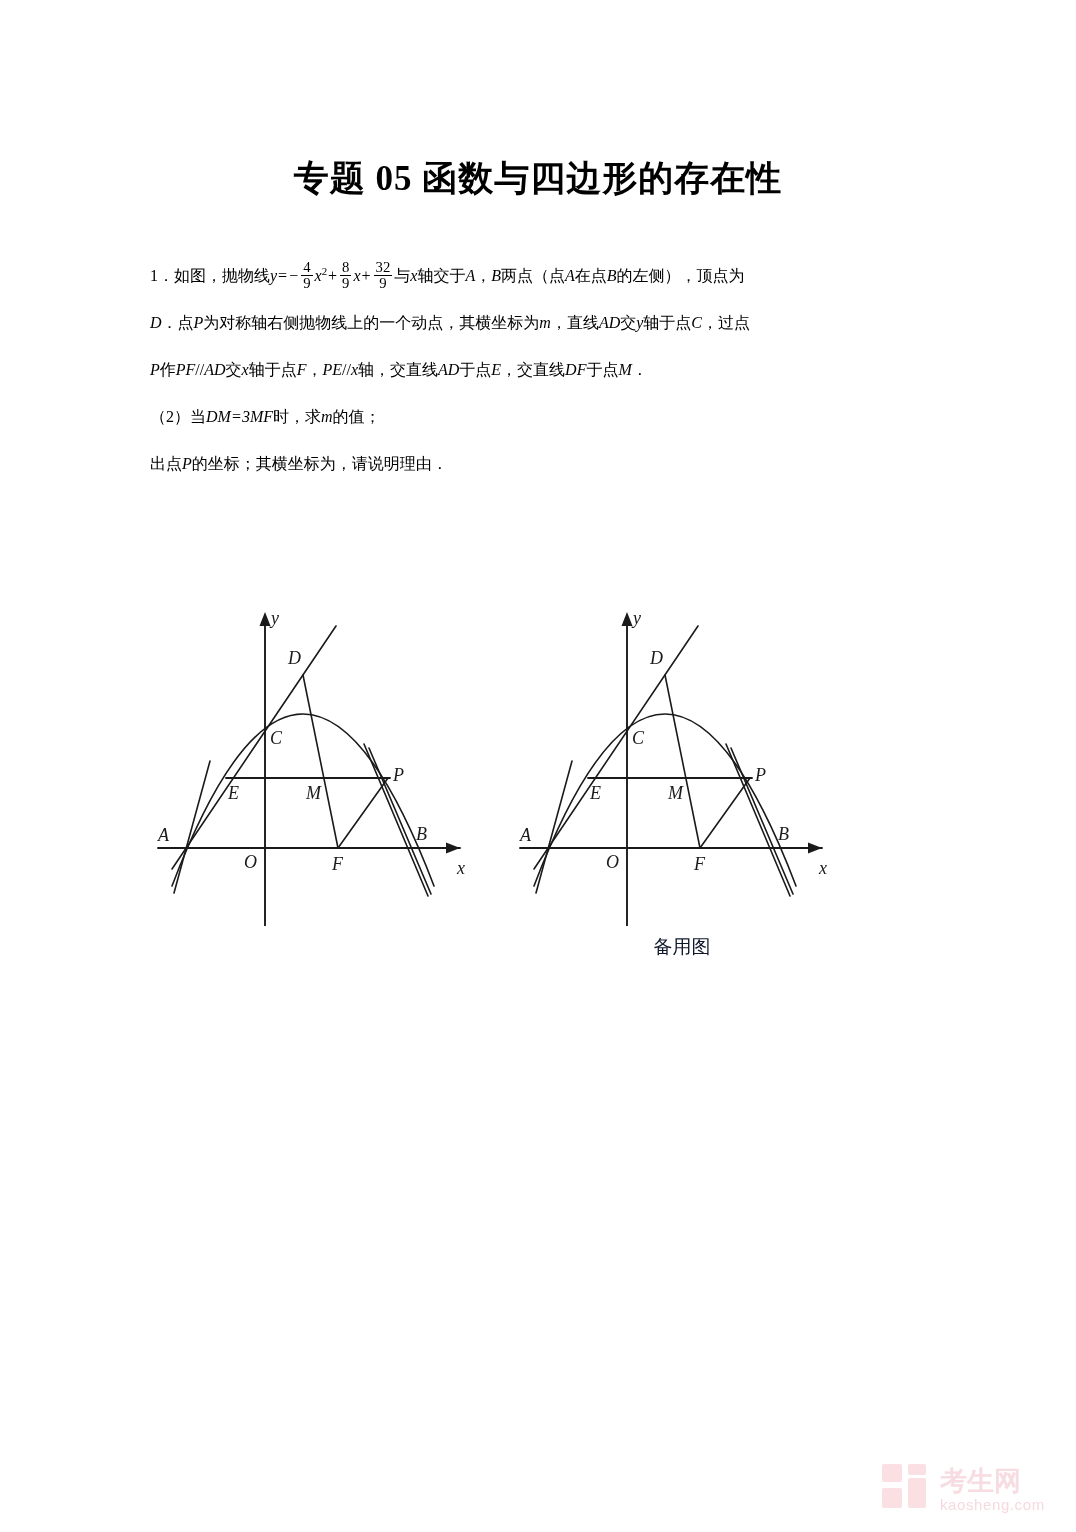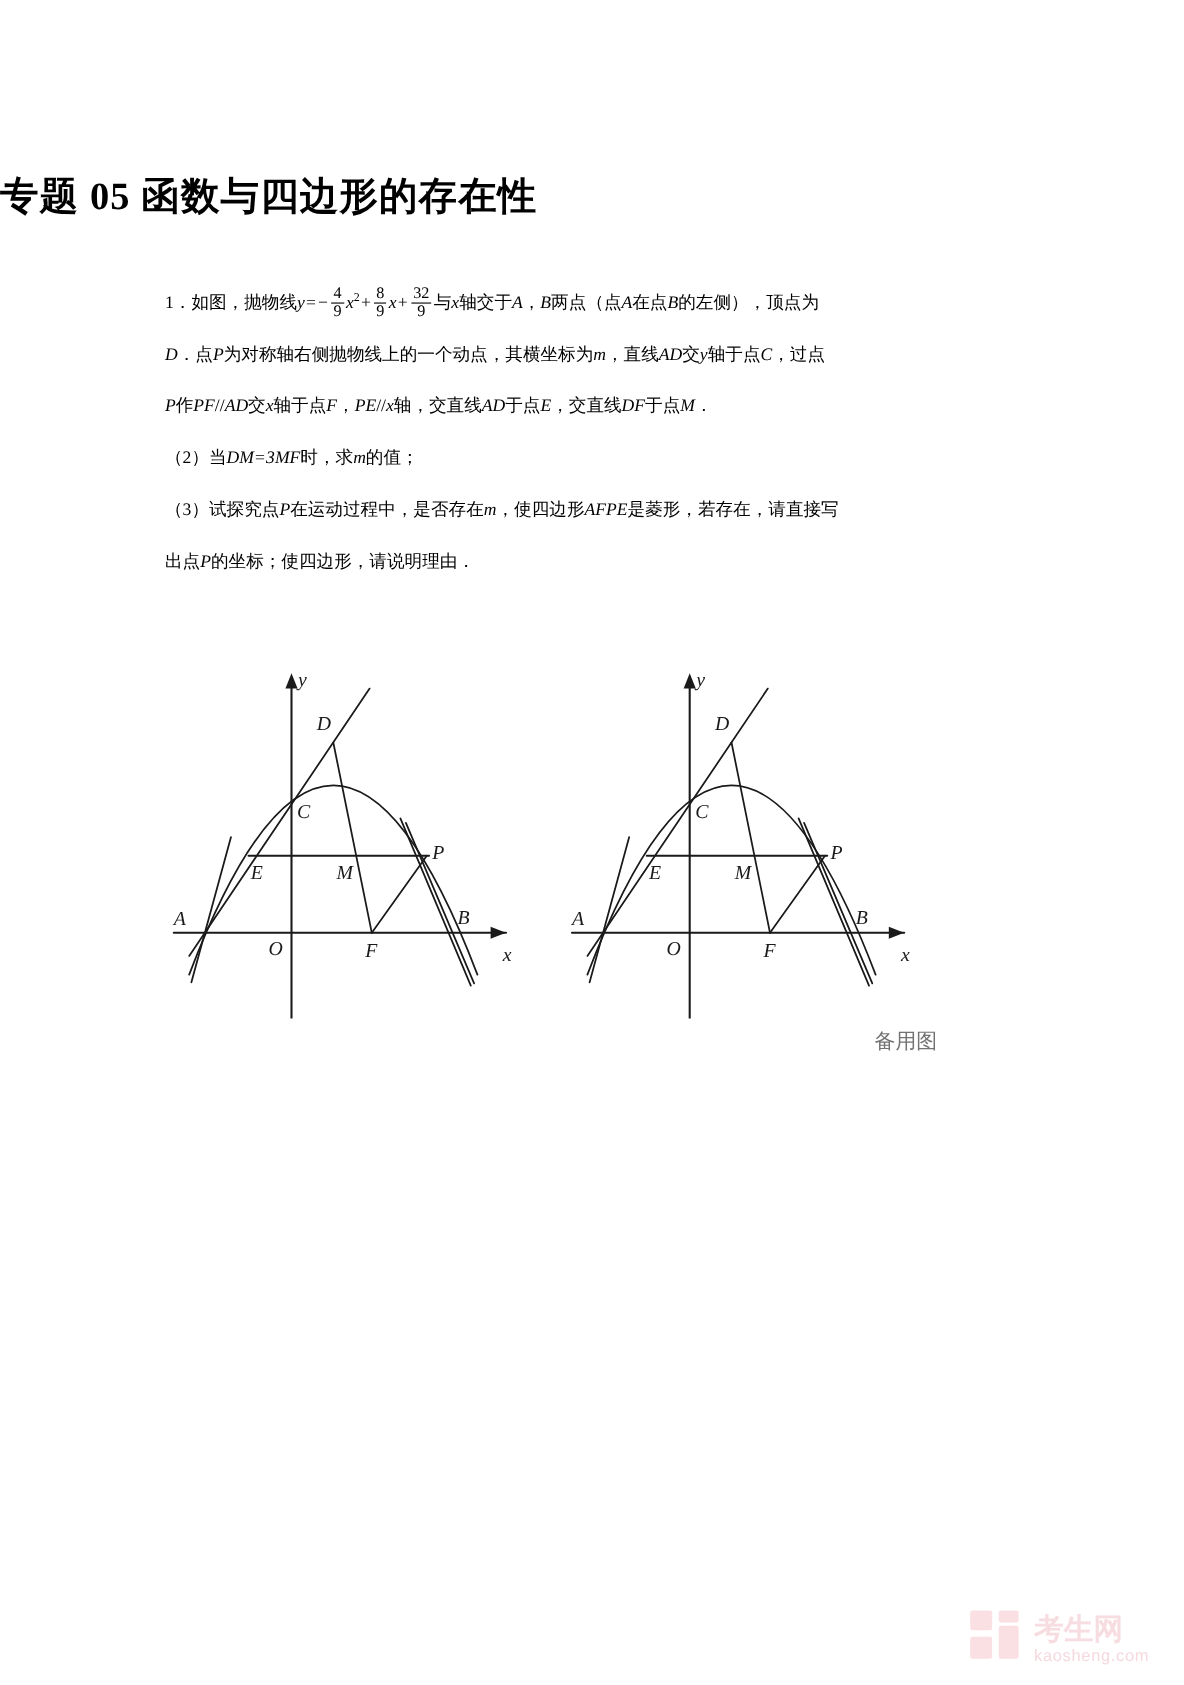--- a/index.html
+++ b/index.html
@@ -20,20 +20,21 @@
     position: absolute;
     inset: 0;
   }
 
   
   .doc-title {
     position: absolute;
     top: 155px;
     left: 0;
     width: 1076px;
+    text-align: center;
     font-size: 35px;
     font-weight: bold;
     letter-spacing: 1px;
     font-family: "Liberation Serif", "DejaVu Serif", serif;
   }
 
   
   .body-text {
     position: absolute;
     left: 150px;
@@ -79,24 +80,24 @@
     position: absolute;
     top: 0;
   }
   .fig-1 { left: 150px; }
   .fig-2 { left: 512px; }
   .fig-caption {
     position: absolute;
     top: 934px;
     left: 512px;
     width: 340px;
-    text-align: right;
+    text-align: center;
     font-size: 19px;
     font-family: "Liberation Serif", "DejaVu Serif", serif;
-    color: #737373;
+    color: #0f172a;
   }
 
   
   .watermark {
     position: absolute;
     right: 8px;
     bottom: 8px;
     width: 190px;
     height: 62px;
   }
@@ -121,24 +122,21 @@
     <div class="para">
       <span class="mi">P</span><span>作</span><span class="mi">PF</span><span class="mn">//</span><span class="mi">AD</span><span>交</span><span class="mi">x</span><span>轴于点</span><span class="mi">F</span><span>，</span><span class="mi">PE</span><span class="mn">//</span><span class="mi">x</span><span>轴，交直线</span><span class="mi">AD</span><span>于点</span><span class="mi">E</span><span>，交直线</span><span class="mi">DF</span><span>于点</span><span class="mi">M</span><span>．</span>
     </div>
 
 
     <div class="para">
       <span>（2）</span><span>当</span><span class="mi">DM</span><span class="op">=</span><span class="mi">3MF</span><span>时，求</span><span class="mi">m</span><span>的值；</span>
     </div>
 
     <div class="para">
-      <span>（3）</span><span>试探究点</span><span class="mi">P</span><span>在运动过程中，是否存在</span><span class="mi">m</span><span>，使四边形</span><span class="mi">AFPE</span><span>是菱形，若存在，请直接写</span>
-    </div>
-    <div class="para">
-      <span>出点</span><span class="mi">P</span><span>的坐标；使四边形，请说明理由．</span>
+      <span>出点</span><span class="mi">P</span><span>的坐标；其横坐标为，请说明理由．</span>
     </div>
   </div>
 
   <div class="figures">
 
     <svg class="fig fig-1" width="340" height="330" viewBox="0 0 340 330" xmlns="http://www.w3.org/2000/svg">
       <g fill="none" stroke="#1a1a1a" stroke-width="1.6" stroke-linecap="round">
 
         <line x1="8" y1="252" x2="310" y2="252" stroke-width="1.9"></line>
         <polygon points="310,252 296,246.5 296,257.5" fill="#1a1a1a" stroke="none"></polygon>

